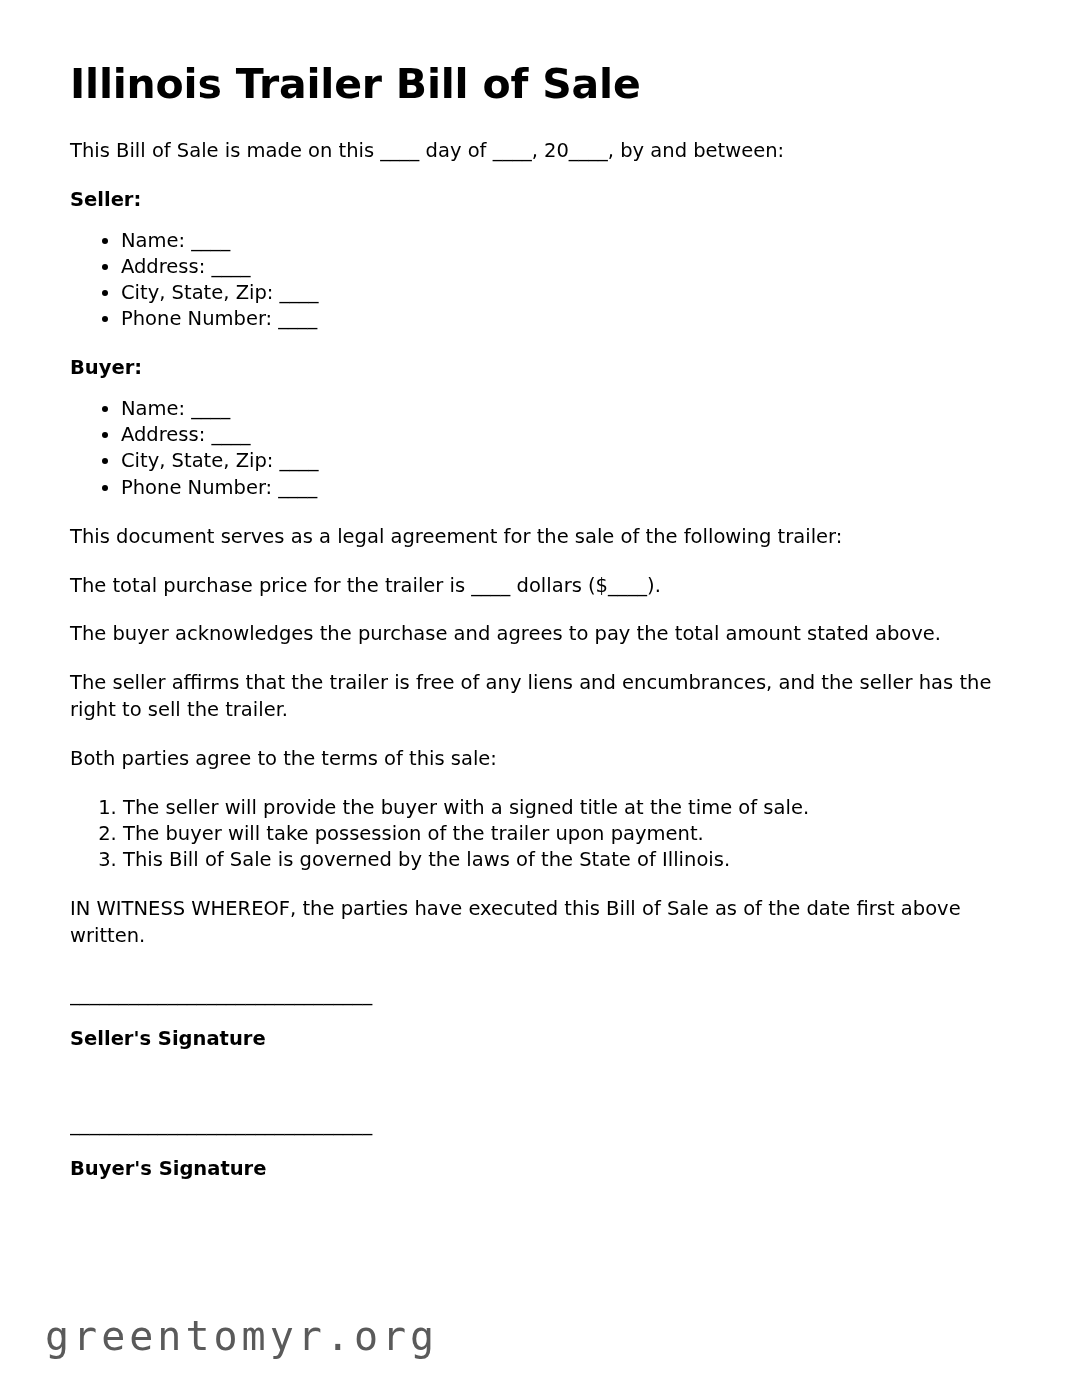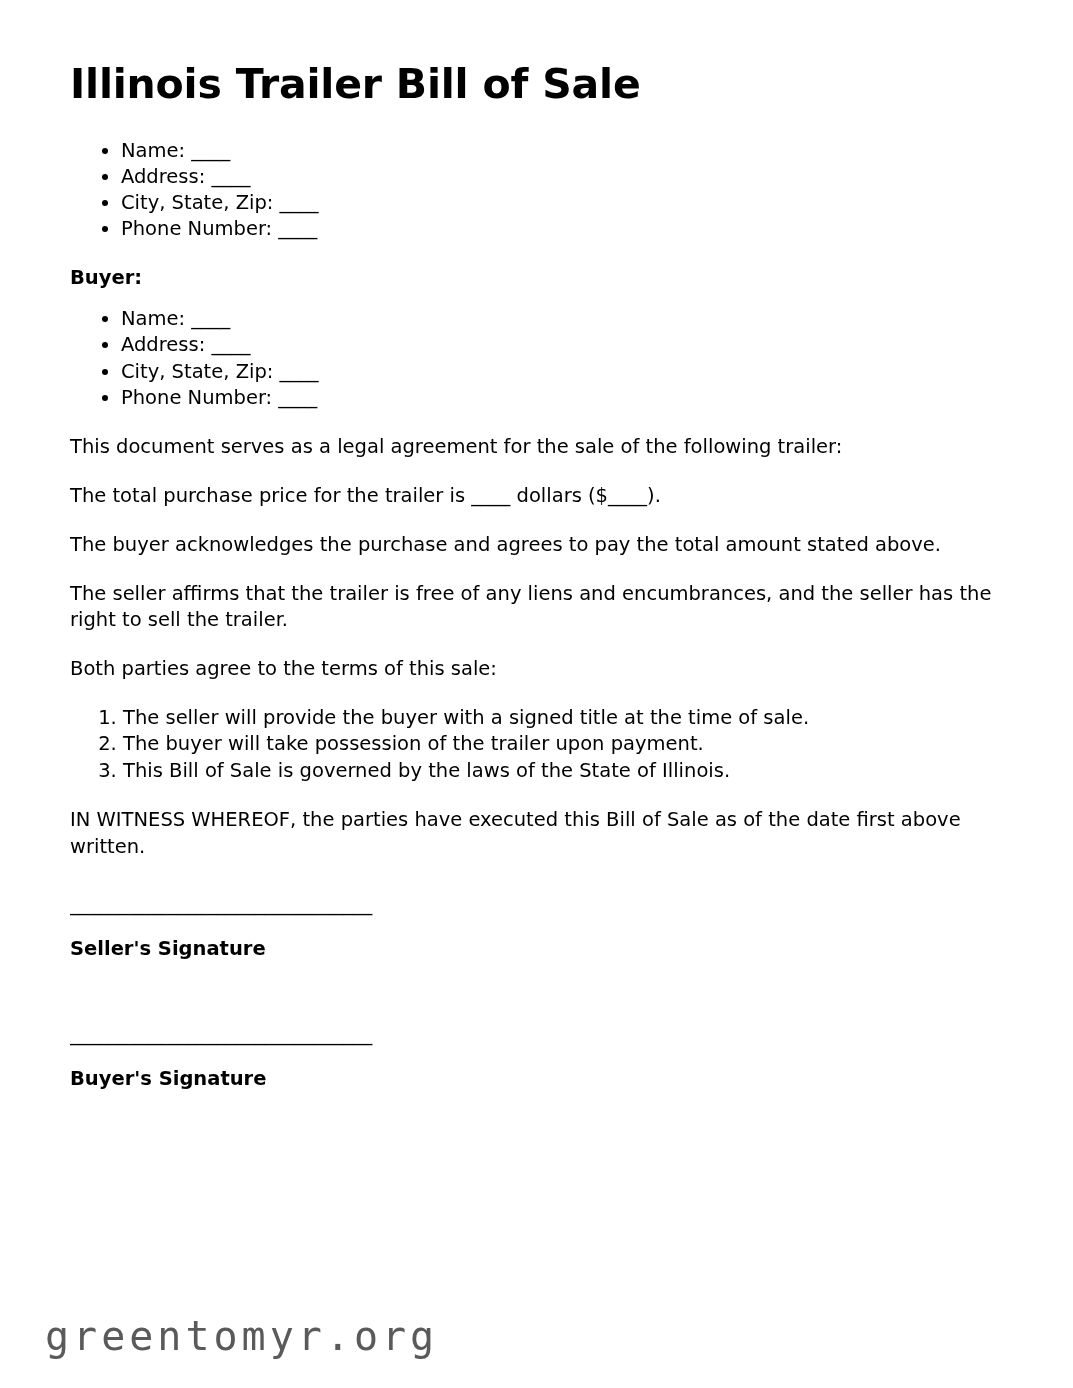--- a/index.html
+++ b/index.html
@@ -105,21 +105,23 @@
   }
 </style>
 </head>
 <body>
 
 <div class="page">
   <div class="content">
 
     <h1 class="doc-title">Illinois Trailer Bill of Sale</h1>
 
+    <p class="para">This Bill of Sale is made on this ____ day of ____, 20____, by and between:</p>
 
+    <p class="section-head">Seller:</p>
     <ul class="field-list">
       <li>Name: ____</li>
       <li>Address: ____</li>
       <li>City, State, Zip: ____</li>
       <li>Phone Number: ____</li>
     </ul>
 
     <p class="section-head">Buyer:</p>
     <ul class="field-list">
       <li>Name: ____</li>

